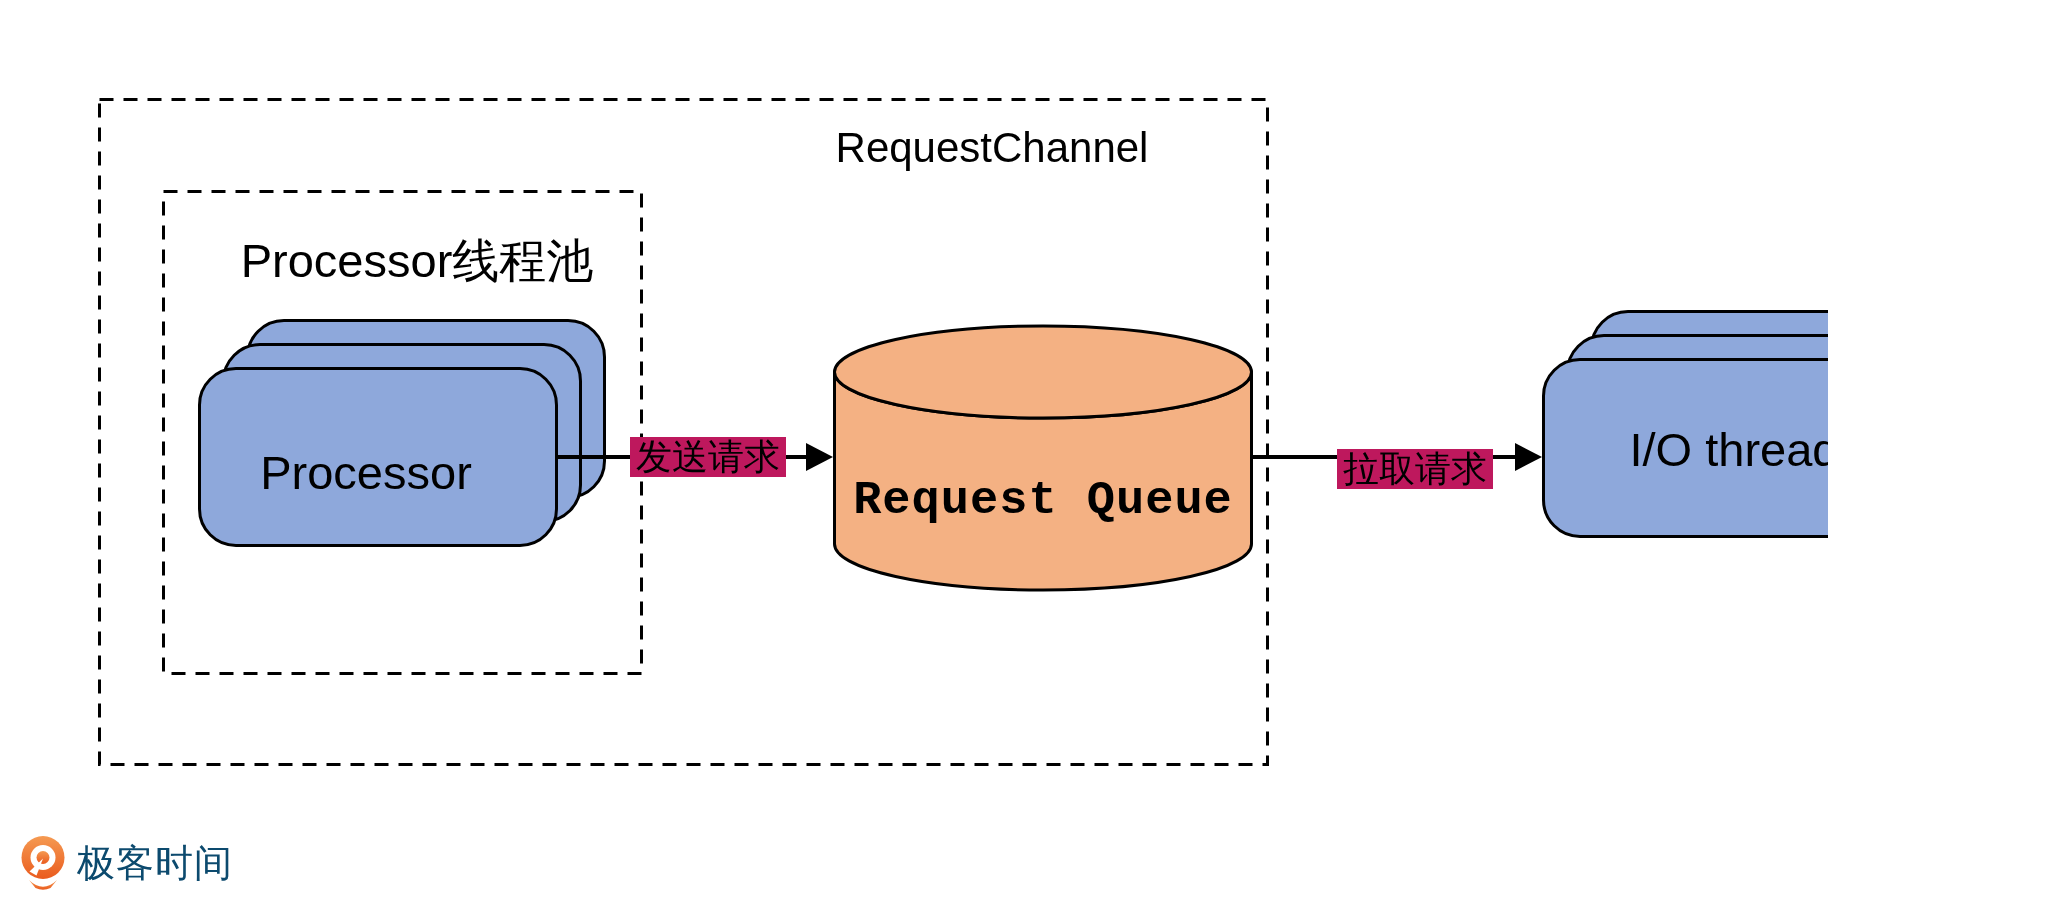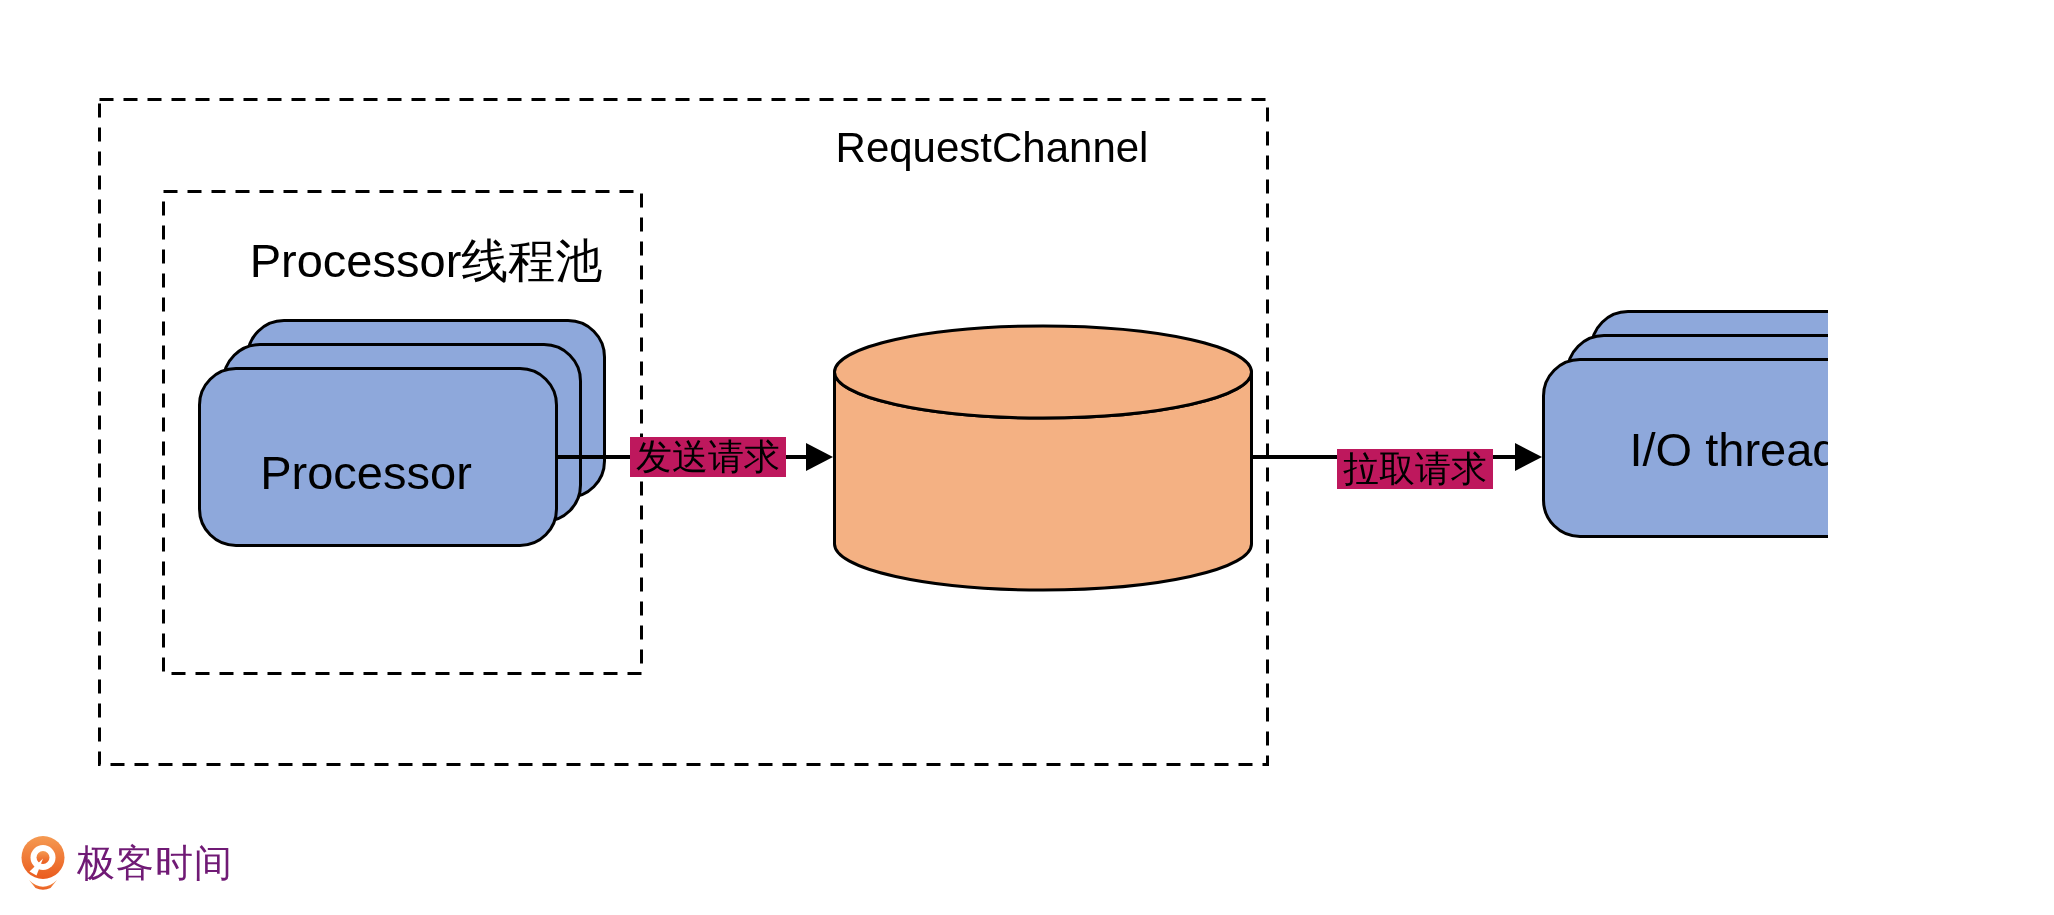--- a/index.html
+++ b/index.html
@@ -51,21 +51,21 @@
   
   .brand {
     position: absolute;
     left: 20px; top: 834px;
     display: flex;
     align-items: center;
     gap: 11px;
   }
   .brand-text {
     font-size: 38px;
-    color: #701a75;
+    color: #0c4a6e;
     letter-spacing: 1px;
     line-height: 1;
     font-weight: 500;
   }
 </style>
 </head>
 <body>
 
 <div class="canvas">
 
@@ -92,24 +92,25 @@
       <polygon points="833,457 806,443 806,471" fill="#000"></polygon>
     </g>
     <g>
       <line x1="1253" y1="457" x2="1520" y2="457" stroke="#000" stroke-width="4"></line>
       <polygon points="1542,457 1515,443 1515,471" fill="#000"></polygon>
     </g>
   </svg>
 
   <div class="lbl title-lbl" style="left:992px; top:148px;">RequestChannel</div>
 
-  <div class="lbl pool-lbl" style="left:426px; top:260px;text-align:right;">Processor线程池</div>
+  <div class="lbl pool-lbl" style="left:417px; top:260px;text-align:right;">Processor线程池</div>
 
   <div class="lbl node-lbl" style="left:366px; top:458px;margin-top:14px;">Processor</div>
 
+  <div class="lbl queue-lbl" style="left:1043px; top:500px;">Request Queue</div>
 
   <div class="lbl node-lbl" style="left:1722px; top:449px;margin-left:12px;">I/O thread</div>
 
   <div class="lbl arrow-lbl" style="left:708px; top:457px;">发送请求</div>
 
   <div class="lbl arrow-lbl" style="left:1415px; top:457px;margin-top:12px;">拉取请求</div>
 
   <div class="brand">
     <svg width="46" height="58" viewBox="0 0 46 58">
       <defs>

